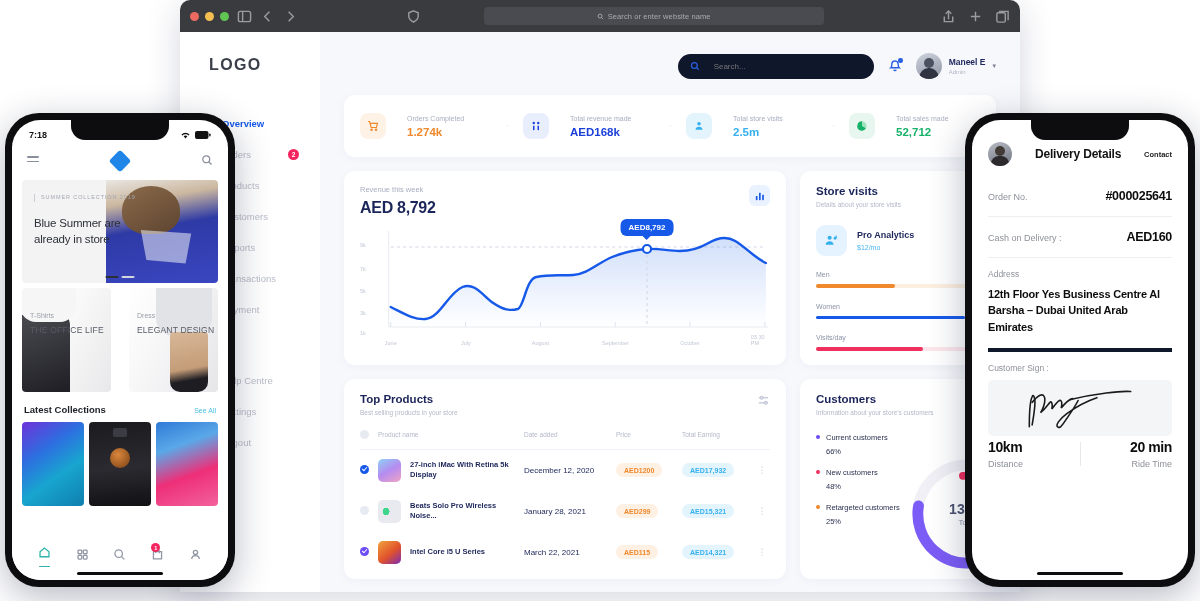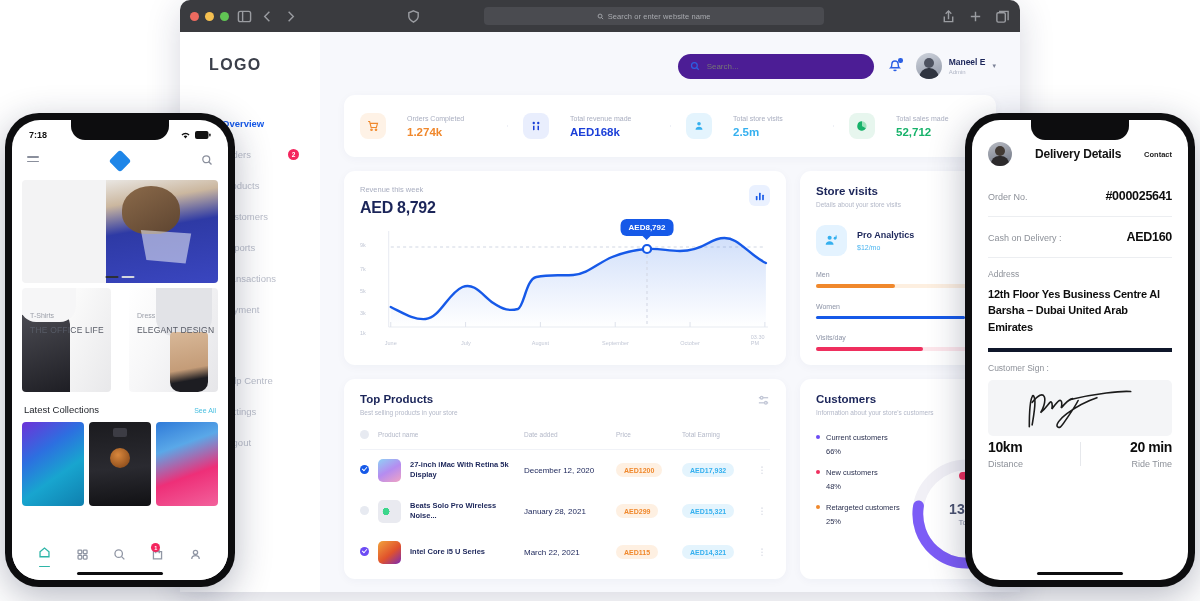--- a/index.html
+++ b/index.html
@@ -56,22 +56,22 @@
     display: flex; align-items: center; justify-content: center;
   }
   .nav-gap { height: 40px; }
 
   .content { flex: 1; background: #f7f8fc; padding: 0 24px; overflow: hidden; position: relative; }
   .topbar { display: flex; align-items: flex-start; padding-top: 18px; }
   .page-title { font-size: 17px; font-weight: 700; color: #1b2559; letter-spacing: -.2px; }
   .page-sub { font-size: 7.5px; color: #a9aec0; margin-top: 5px; }
   .top-right { margin-left: auto; display: flex; align-items: center; gap: 14px; padding-top: 3px; }
   .search-box {
-    width: 196px; height: 25px; background: #4c1d95; border-radius: 13px;
-    display: flex; align-items: center; gap: 7px; padding: 0 12px;
+    width: 196px; height: 25px; background: #0f172a; border-radius: 13px;
+    display: flex; align-items: center; gap: 14px; padding: 0 12px;
   }
   .search-box svg { width: 10px; height: 10px; stroke: #2b5fe3; fill: none; stroke-width: 2; }
   .search-box input {
     border: none; outline: none; font-size: 8px; color: #9aa0b4; width: 100%;
     font-family: "Liberation Sans", sans-serif; background: transparent;
   }
   .bell { position: relative; width: 14px; height: 14px; }
   .bell svg { width: 100%; height: 100%; stroke: #2b5fe3; fill: none; stroke-width: 1.6; }
   .bell-dot { position: absolute; right: -1px; top: -1px; width: 4.5px; height: 4.5px; border-radius: 50%; background: #2b5fe3; }
   .avatar-wrap { display: flex; align-items: center; gap: 7px; }
@@ -245,21 +245,21 @@
   }
   .cat-b::after {
     content: ""; position: absolute; right: 10px; top: 44px; width: 38px; height: 60px;
     background: linear-gradient(170deg,#d8b898,#c49c78 60%,#1d1d22 78%);
     border-radius: 4px 4px 10px 10px;
   }
   .cat-txt { position: absolute; left: 8px; top: 24px; z-index: 3; }
   .cat-k { font-size: 7px; color: #9b9fa9; }
   .cat-n { font-size: 8.5px; color: #575b66; line-height: 1.4; margin-top: 6px; letter-spacing: .2px; }
   .lc-row { display: flex; align-items: baseline; margin: 12px 12px 0; }
-  .lc-title { font-size: 9.5px; font-weight: 400; color: #1d2027; }
+  .lc-title { font-size: 9.5px; font-weight: 700; color: #1d2027; }
   .lc-all { margin-left: auto; font-size: 7px; color: #49bfe0; }
   .lc-items { display: flex; gap: 5px; margin: 7px 10px 0; }
   .lc { flex: 1; height: 84px; border-radius: 4px; overflow: hidden; }
   .lc1 { background: linear-gradient(145deg,#6e32d8 0%,#2d6fe0 34%,#18a5cf 62%,#0f7fae 100%); }
   .lc2 { background: linear-gradient(175deg,#1b1b1f 0%,#2a2a30 55%,#111114 100%); position: relative; }
   .lc2::before { content: ""; position: absolute; left: 50%; top: 26px; transform: translateX(-50%); width: 20px; height: 20px; border-radius: 50%; background: radial-gradient(circle at 40% 35%,#d9873c,#7a3f14); }
   .lc2::after { content: ""; position: absolute; left: 50%; top: 6px; transform: translateX(-50%); width: 14px; height: 9px; border-radius: 2px; background: #3c3c44; }
   .lc3 { background: linear-gradient(160deg,#2f7ad8 0%,#5aa8e8 30%,#ee2f78 62%,#f2629c 100%); }
   .tabbar { position: absolute; left: 0; right: 0; bottom: 0; height: 40px; background: #fff; display: flex; align-items: center; padding: 0 14px 8px; }
   .tab { flex: 1; display: flex; flex-direction: column; align-items: center; position: relative; }
@@ -797,20 +797,24 @@
         <div class="diamond"></div>
         <div class="mag">
           <svg viewBox="0 0 16 16">
               <circle cx="7" cy="7" r="4.6"></circle>
               <line x1="10.6" y1="10.6" x2="14" y2="14"></line>
             </svg>
         </div>
       </div>
       <div class="hero">
         <div class="hero-img"></div>
+        <div class="hero-txt">
+          <div class="hero-kicker">SUMMER COLLECTION 2019</div>
+          <div class="hero-title">Blue Summer are already in store</div>
+        </div>
         <div class="hero-dots">
           <span class="hd on"></span>
           <span class="hd"></span>
         </div>
       </div>
       <div class="cats">
         <div class="cat cat-a">
           <div class="cat-txt">
             <div class="cat-k">T-Shirts</div>
             <div class="cat-n">THE OFFICE LIFE</div>

